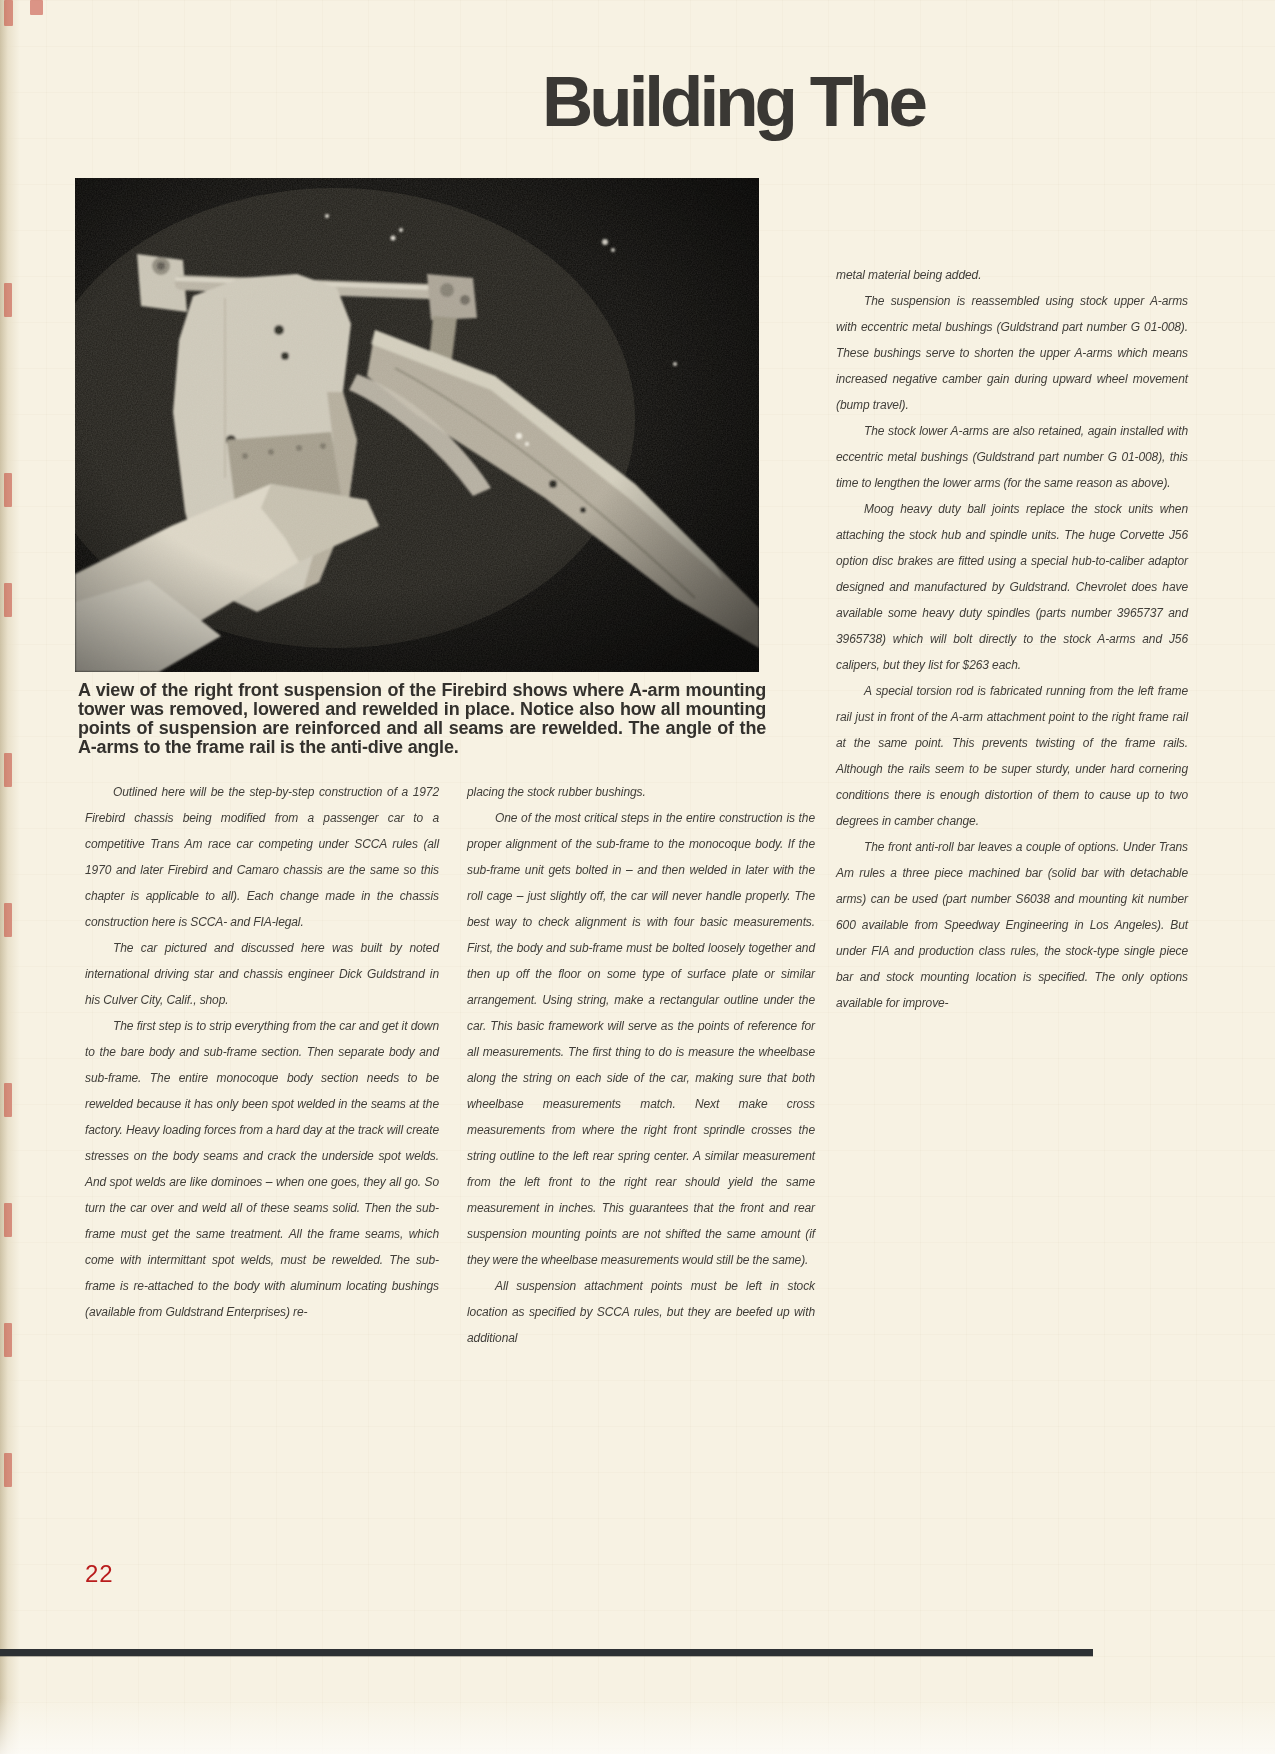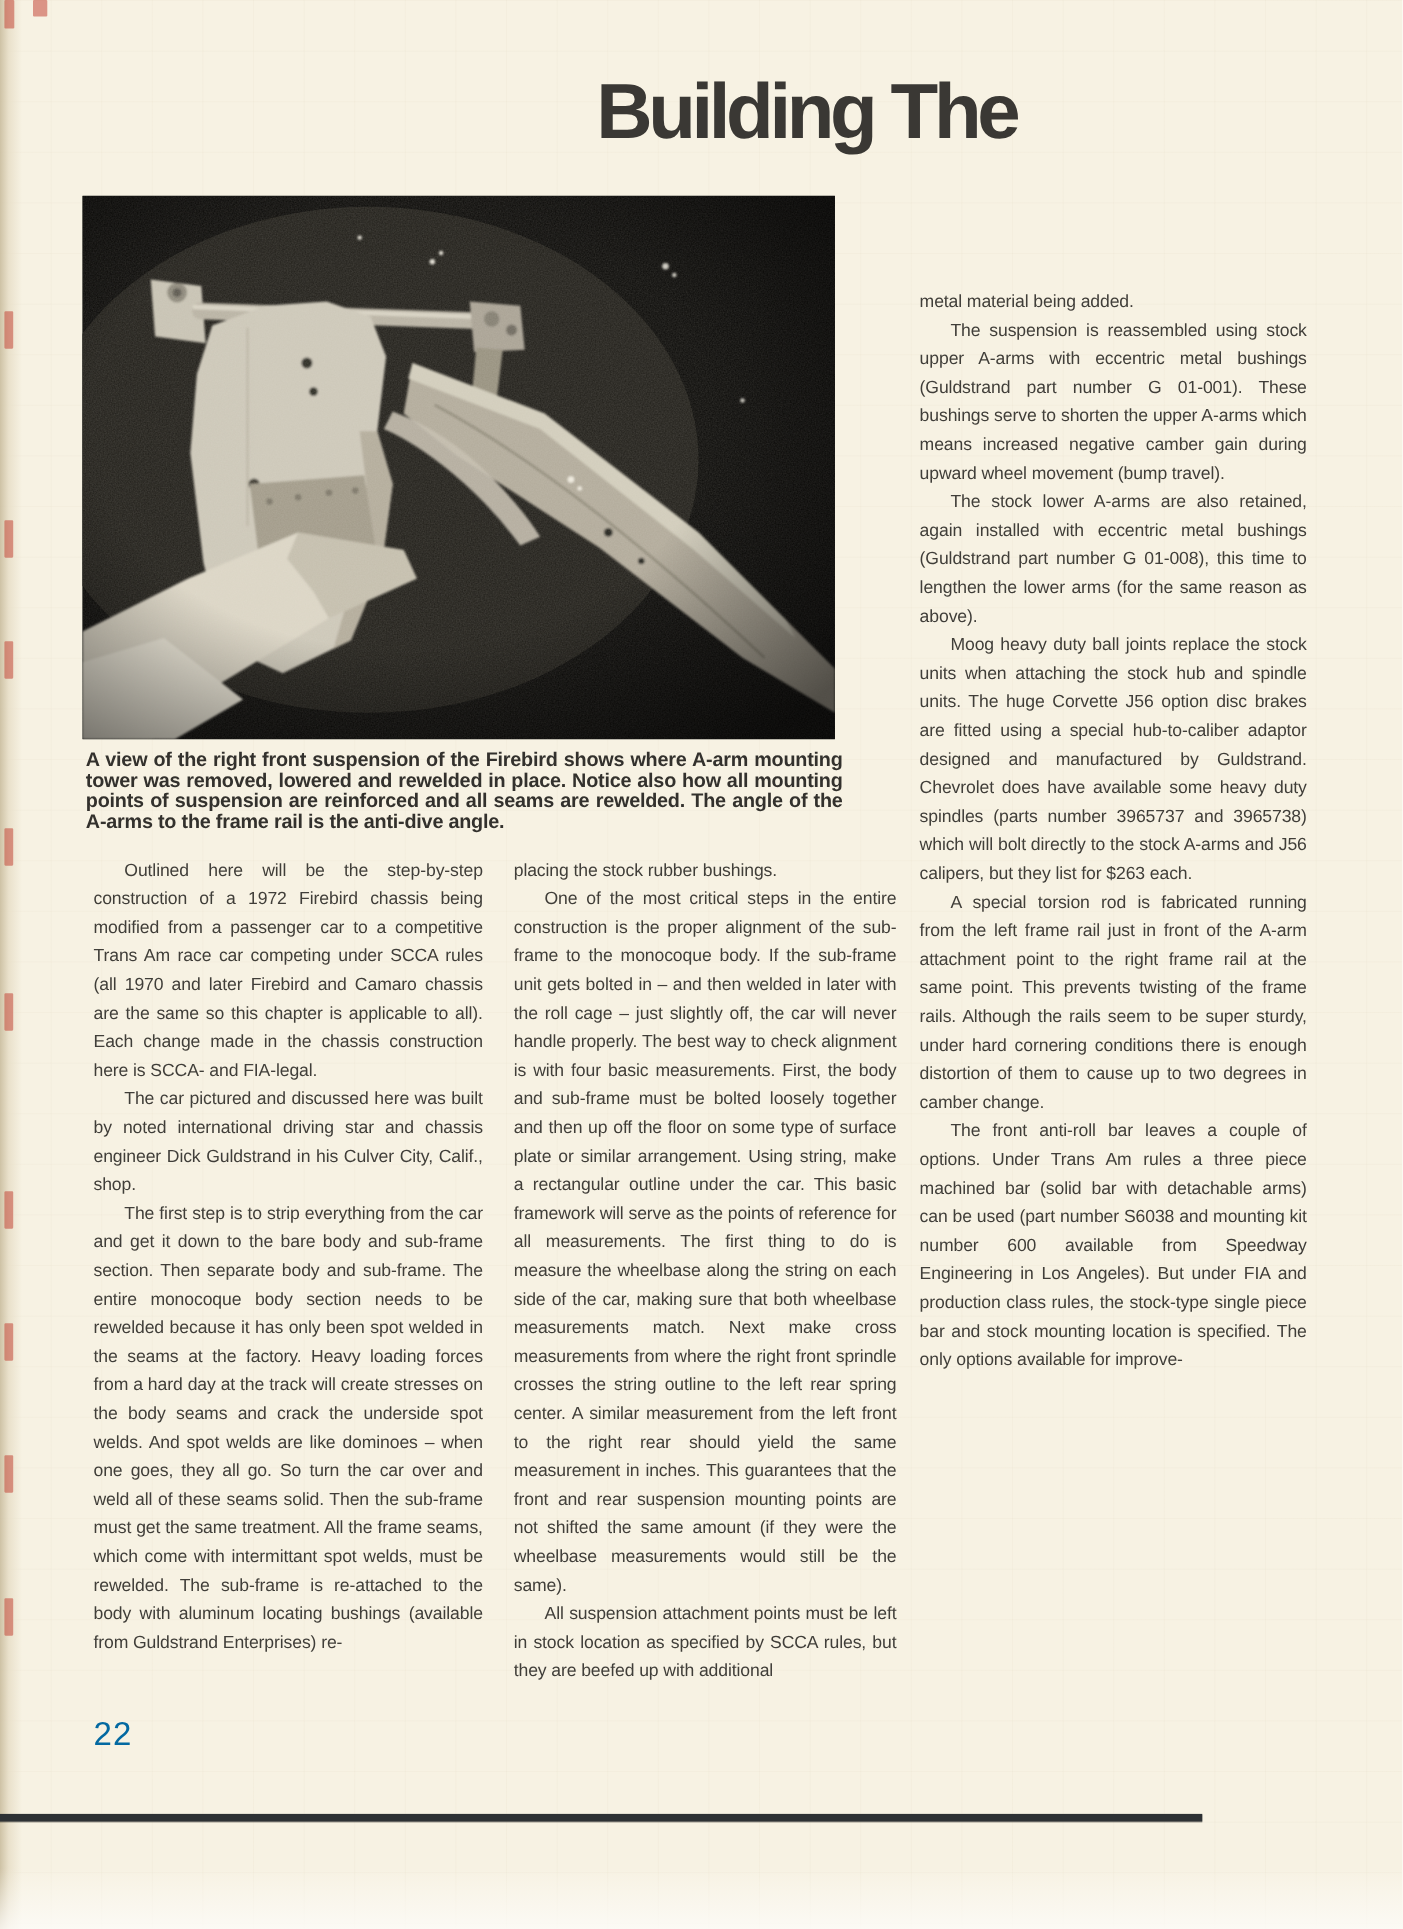--- a/index.html
+++ b/index.html
@@ -46,31 +46,32 @@
     margin:0; background:#0d0c0a;
   }
   .photo svg{display:block; width:100%; height:100%;}
   .caption{
     position:absolute; left:78px; top:681px; width:688px; margin:0;
     font-size:18px; line-height:19px; font-weight:bold;
     color:var(--caption-ink); text-align:justify; letter-spacing:-0.2px;
   }
   .col{
     position:absolute; color:var(--ink);
-    font-size:16px; line-height:26px; text-align:justify;
+    font-size:12px; line-height:26px; text-align:justify;
     letter-spacing:-0.1px;
+    font-style:italic;
   }
   .col1{left:85px;  top:779px; width:354px;}
   .col2{left:467px; top:779px; width:348px;}
   .col3{left:836px; top:262px; width:352px;}
   .para{margin:0;}
   .para.indent{text-indent:28px;}
   .page-number{
     position:absolute; left:85px; top:1560px;
-    font-size:30px; color:#0369a1; letter-spacing:1px;
+    font-size:24px; color:#b91c1c; letter-spacing:1px;
   }
   .bottom-rule{
     position:absolute; left:0; top:1649px; width:1093px; height:7px;
     background:var(--rule); box-shadow:0 1px 0 rgba(0,0,0,.25);
   }
 </style>
 </head>
 <body>
 
 <div class="page">
@@ -171,21 +172,21 @@
       <p class="para indent">The car pictured and discussed here was built by noted international driving star and chassis engineer Dick Guldstrand in his Culver City, Calif., shop.</p>
       <p class="para indent">The first step is to strip everything from the car and get it down to the bare body and sub-frame section. Then separate body and sub-frame. The entire monocoque body section needs to be rewelded because it has only been spot welded in the seams at the factory. Heavy loading forces from a hard day at the track will create stresses on the body seams and crack the underside spot welds. And spot welds are like dominoes – when one goes, they all go. So turn the car over and weld all of these seams solid. Then the sub-frame must get the same treatment. All the frame seams, which come with intermittant spot welds, must be rewelded. The sub-frame is re-attached to the body with aluminum locating bushings (available from Guldstrand Enterprises) re-</p>
     </div>
   <div class="col col2">
       <p class="para">placing the stock rubber bushings.</p>
       <p class="para indent">One of the most critical steps in the entire construction is the proper alignment of the sub-frame to the monocoque body. If the sub-frame unit gets bolted in – and then welded in later with the roll cage – just slightly off, the car will never handle properly. The best way to check alignment is with four basic measurements. First, the body and sub-frame must be bolted loosely together and then up off the floor on some type of surface plate or similar arrangement. Using string, make a rectangular outline under the car. This basic framework will serve as the points of reference for all measurements. The first thing to do is measure the wheelbase along the string on each side of the car, making sure that both wheelbase measurements match. Next make cross measurements from where the right front sprindle crosses the string outline to the left rear spring center. A similar measurement from the left front to the right rear should yield the same measurement in inches. This guarantees that the front and rear suspension mounting points are not shifted the same amount (if they were the wheelbase measurements would still be the same).</p>
       <p class="para indent">All suspension attachment points must be left in stock location as specified by SCCA rules, but they are beefed up with additional</p>
     </div>
   <div class="col col3">
       <p class="para">metal material being added.</p>
-      <p class="para indent">The suspension is reassembled using stock upper A-arms with eccentric metal bushings (Guldstrand part number G 01-001). These bushings serve to shorten the upper A-arms which means increased negative camber gain during upward wheel movement (bump travel).</p>
+      <p class="para indent">The suspension is reassembled using stock upper A-arms with eccentric metal bushings (Guldstrand part number G 01-008). These bushings serve to shorten the upper A-arms which means increased negative camber gain during upward wheel movement (bump travel).</p>
       <p class="para indent">The stock lower A-arms are also retained, again installed with eccentric metal bushings (Guldstrand part number G 01-008), this time to lengthen the lower arms (for the same reason as above).</p>
       <p class="para indent">Moog heavy duty ball joints replace the stock units when attaching the stock hub and spindle units. The huge Corvette J56 option disc brakes are fitted using a special hub-to-caliber adaptor designed and manufactured by Guldstrand. Chevrolet does have available some heavy duty spindles (parts number 3965737 and 3965738) which will bolt directly to the stock A-arms and J56 calipers, but they list for $263 each.</p>
       <p class="para indent">A special torsion rod is fabricated running from the left frame rail just in front of the A-arm attachment point to the right frame rail at the same point. This prevents twisting of the frame rails. Although the rails seem to be super sturdy, under hard cornering conditions there is enough distortion of them to cause up to two degrees in camber change.</p>
       <p class="para indent">The front anti-roll bar leaves a couple of options. Under Trans Am rules a three piece machined bar (solid bar with detachable arms) can be used (part number S6038 and mounting kit number 600 available from Speedway Engineering in Los Angeles). But under FIA and production class rules, the stock-type single piece bar and stock mounting location is specified. The only options available for improve-</p>
     </div>
 
   <div class="page-number">22</div>
 
   <div class="bottom-rule"></div>
 </div>

